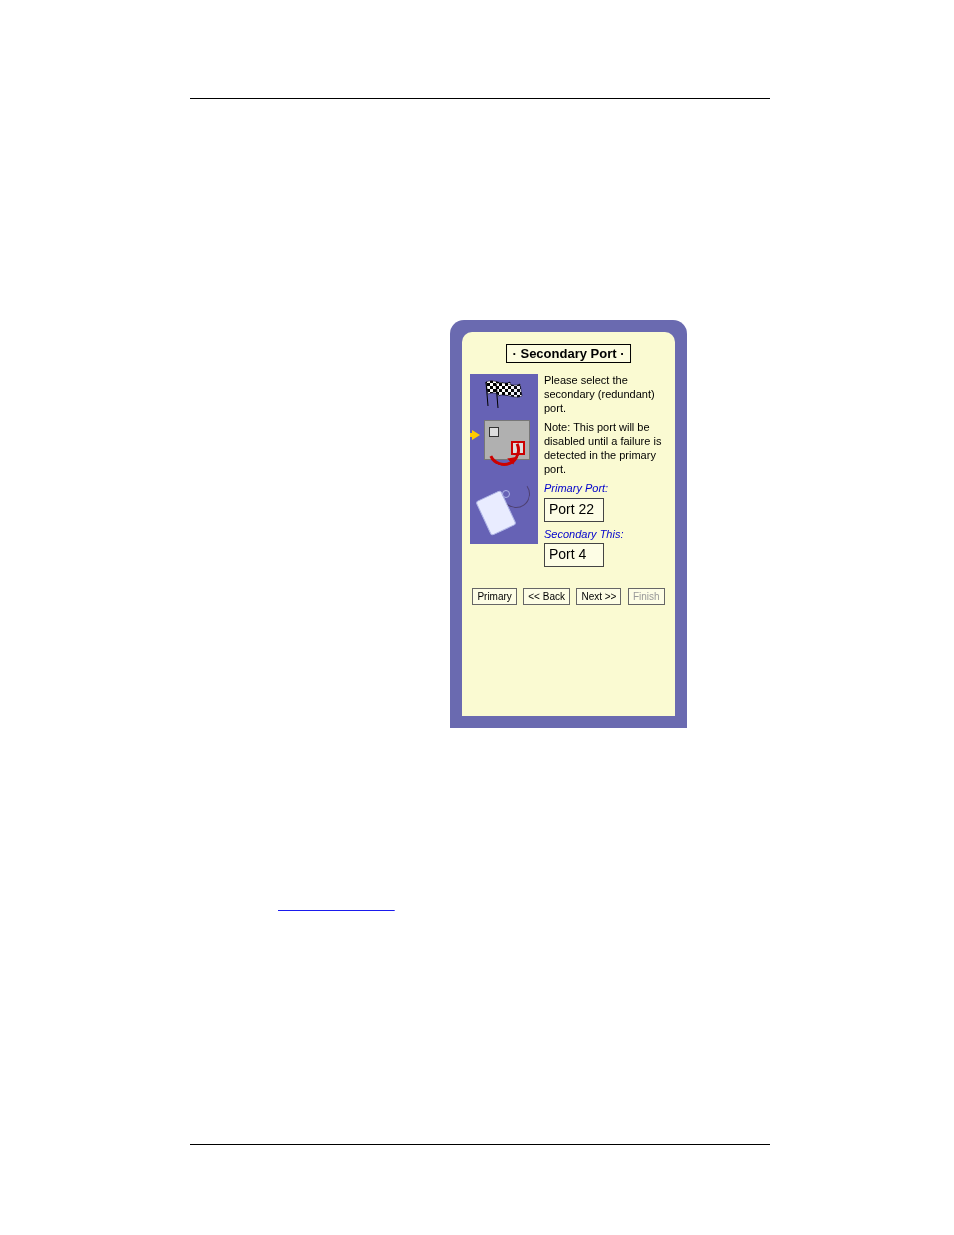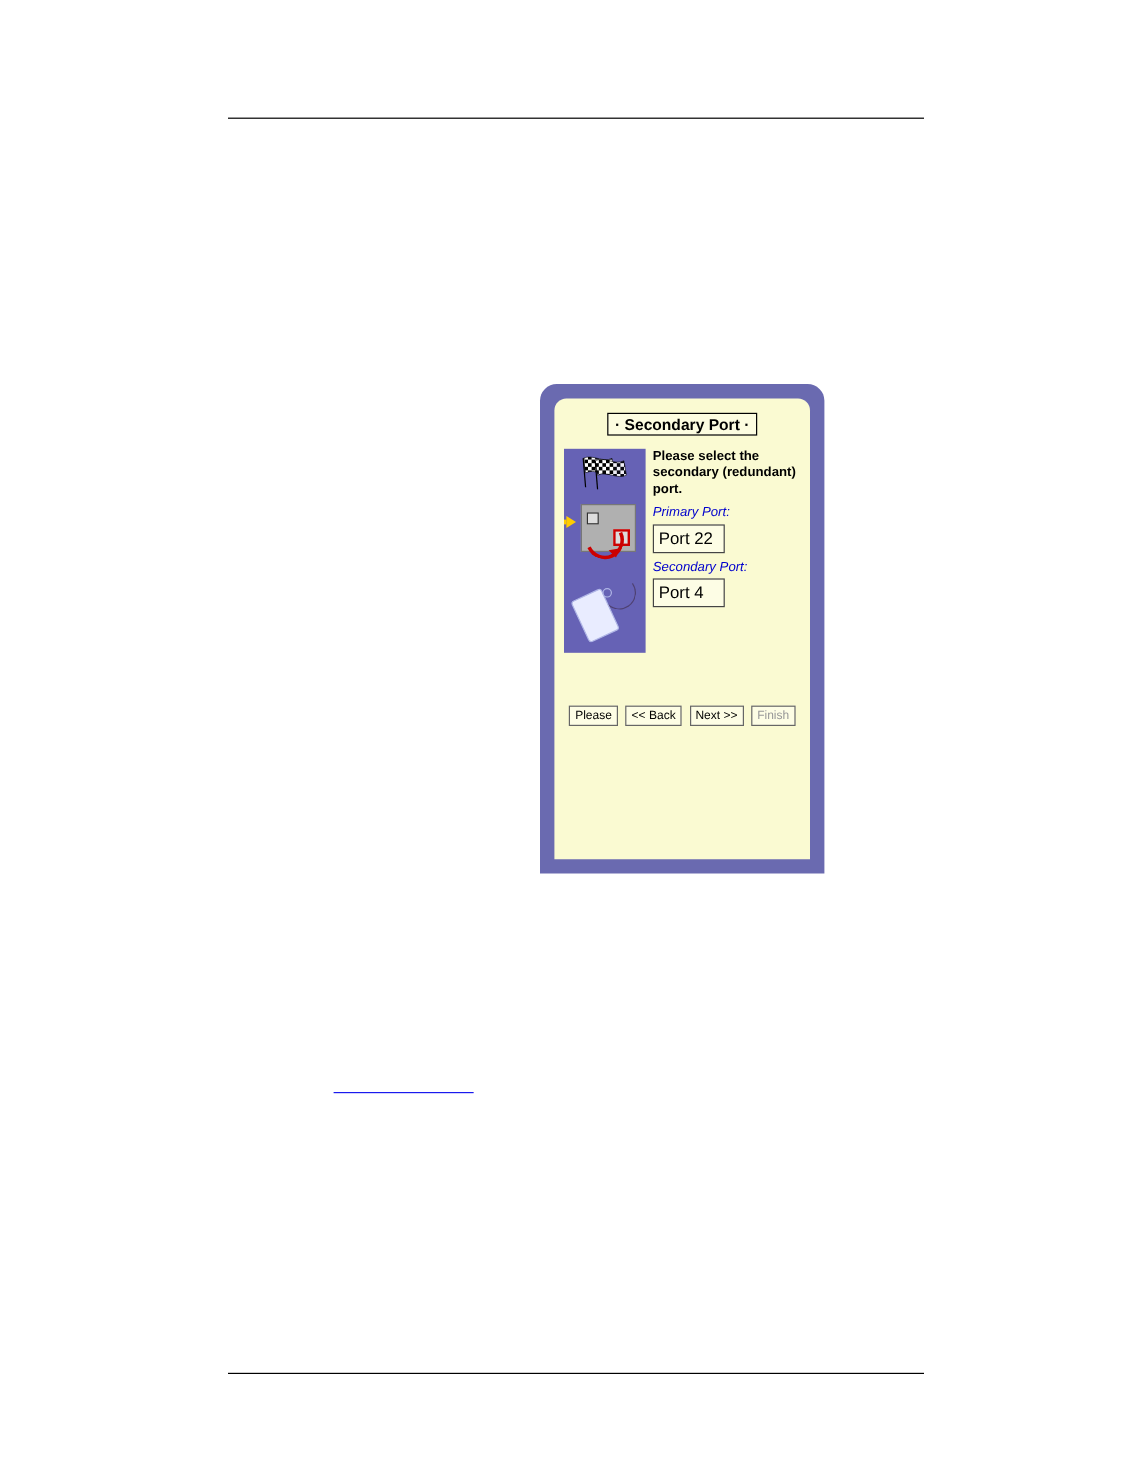--- a/index.html
+++ b/index.html
@@ -83,21 +83,21 @@
     position: relative;
     overflow: hidden;
   }
 
   .content {
     margin-left: 74px;
     font-size: 11px;
     color: #000;
     line-height: 1.25;
   }
-  .desc { margin-bottom: 6px; padding-right: 2px; font-weight: bold; }
+  .desc { margin-bottom: 6px; padding-right: 2px; }
 
   .field-label {
     color: #0000cc;
     font-size: 11px;
     margin-top: 6px;
     font-style: italic;
   }
   .field-box {
     border: 1px solid #444;
     background: #fdfde5;
@@ -278,31 +278,32 @@
             <span class="curve"></span>
             <div class="tag">
               <span class="tstring"></span>
               <span class="tbody"></span>
               <span class="thole"></span>
             </div>
           </div>
 
           <div class="content">
             <div class="desc">Please select the secondary (redundant) port.</div>
+            <div class="desc">Note: This port will be disabled until a failure is detected in the primary port.</div>
 
             <div class="field-label">Primary Port:</div>
             <div class="field-box">Port 22</div>
 
-            <div class="field-label">Secondary Port:</div>
+            <div class="field-label">Secondary This:</div>
             <div class="field-box">Port 4</div>
           </div>
         </div>
 
         <div class="button-row">
-          <span class="btn">Please</span>
+          <span class="btn">Primary</span>
           <span class="btn">&lt;&lt; Back</span>
           <span class="btn">Next &gt;&gt;</span>
           <span class="btn disabled">Finish</span>
         </div>
 
       </div>
     </div>
   </div>
 
   <div class="body-text">&nbsp;&nbsp;&nbsp;&nbsp;&nbsp;&nbsp;&nbsp;&nbsp;&nbsp;&nbsp;&nbsp;&nbsp;&nbsp;&nbsp;&nbsp;&nbsp;&nbsp;&nbsp;&nbsp;&nbsp;&nbsp;&nbsp;&nbsp;&nbsp;&nbsp;&nbsp;&nbsp;&nbsp;&nbsp;&nbsp;&nbsp;&nbsp;&nbsp;&nbsp;&nbsp;</div>

